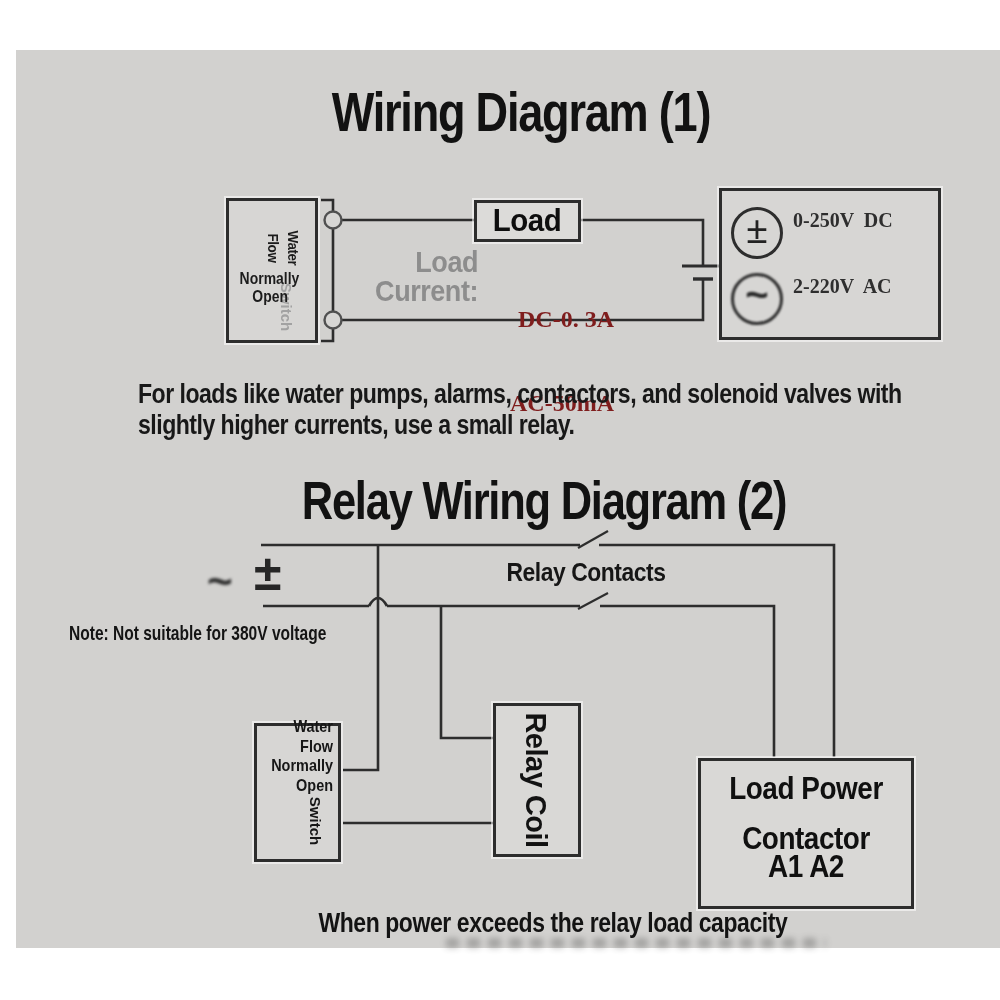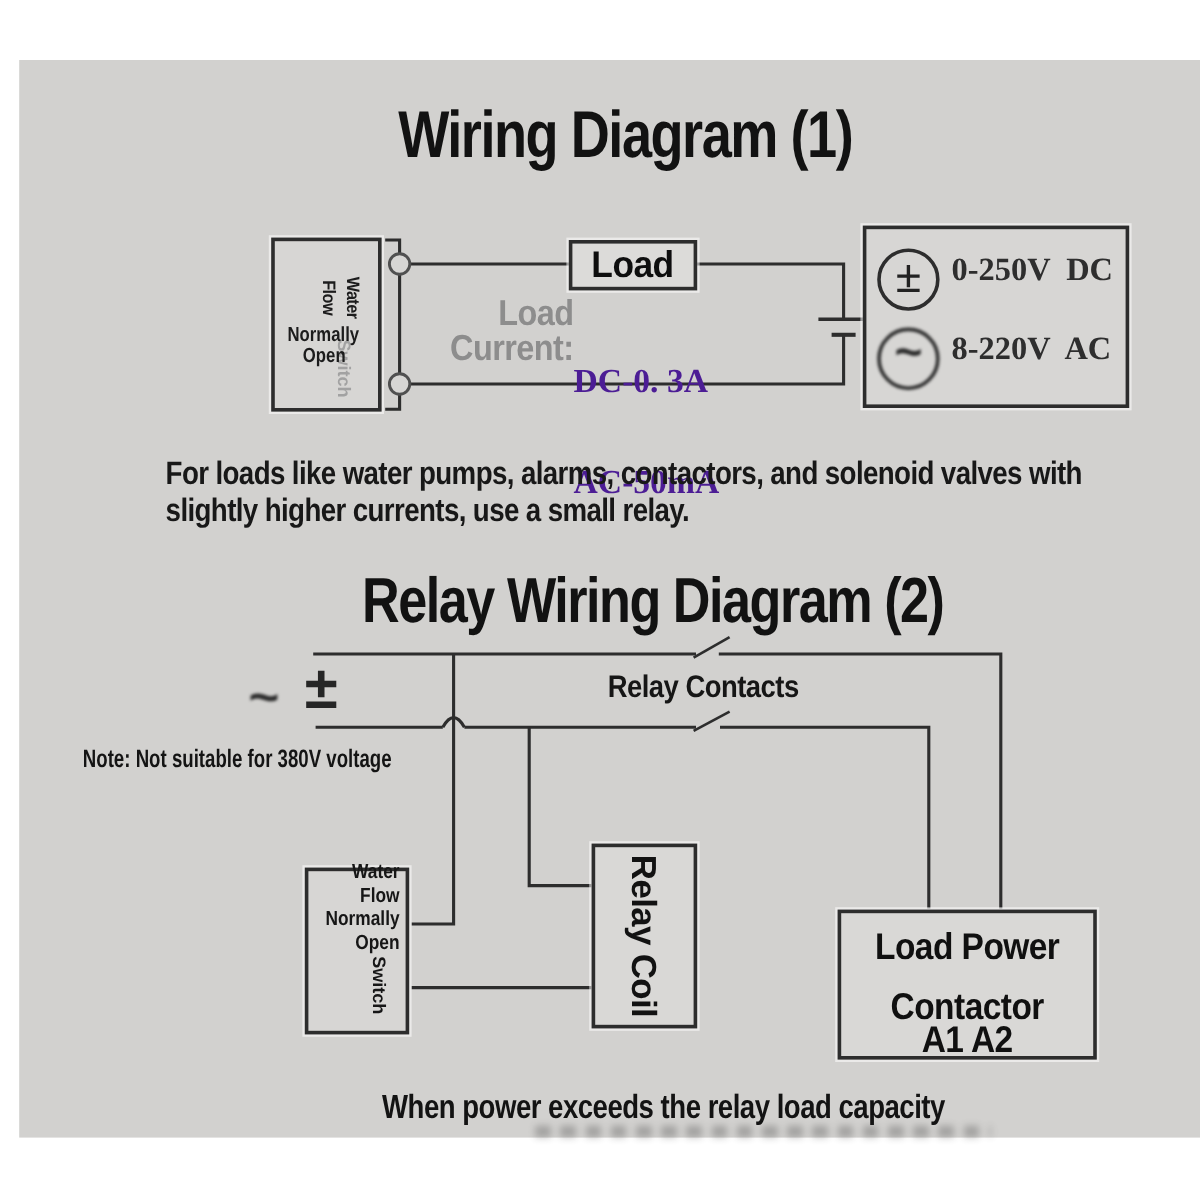--- a/index.html
+++ b/index.html
@@ -26,33 +26,33 @@
           transform-origin:left top; white-space:nowrap; }
 
   .load-box { left:458px; top:200px; width:107px; height:42px; background:#dcdbd9;
               display:flex; align-items:center; justify-content:center; }
   .load-box span { font-weight:bold; font-size:31px; color:#0e0e0e; letter-spacing:-0.5px;
                    transform:scaleX(0.95); }
 
   .load-current { left:330px; top:247px; width:132px; text-align:right;
                   font-weight:bold; font-size:30px; line-height:29px; color:#8d8d8d;
                   letter-spacing:-0.5px; transform:scaleX(0.9); transform-origin:right top; }
-  .ratings { left:462px; top:249px; width:136px; text-align:left;
-             font-family:"Liberation Serif", serif; font-weight:600; font-size:28px;
-             line-height:28px; color:#4c1d95; white-space:pre; }
+  .ratings { left:462px; top:249px; width:136px; text-align:right;
+             font-family:"Liberation Serif", serif; font-weight:600; font-size:24px;
+             line-height:28px; color:#7f1d1d; white-space:pre; }
 
   .power-box { left:703px; top:188px; width:222px; height:152px; }
   .pcirc { position:absolute; left:9px; width:52px; height:52px; border:3px solid #2d2d2d;
            border-radius:50%; display:flex; align-items:center; justify-content:center; }
   .pcirc.dc { top:16px; font-family:"Liberation Serif", serif; font-size:40px;
               font-weight:bold; color:#222; line-height:40px; padding-bottom:6px; }
   .pcirc.ac { top:82px; font-size:40px; font-weight:bold; color:#2a2a2a;
               filter:blur(1.2px); padding-bottom:10px; }
   .plabel { position:absolute; left:71px; font-family:"Liberation Serif", serif;
-            font-weight:600; font-size:27px; color:#2e2e2e; white-space:pre; }
+            font-weight:600; font-size:20px; color:#2e2e2e; white-space:pre; }
   .plabel.dc { top:18px; }
   .plabel.ac { top:84px; }
 
   .d1-switch { left:210px; top:198px; width:92px; height:145px; }
   .rot { position:absolute; transform:rotate(90deg); }
   .d1-waterflow { left:-4px; top:27px; width:116px; height:40px; line-height:20px;
                   text-align:center; font-weight:bold; font-size:15px; color:#1c1c1c;
                   letter-spacing:-0.5px; }
   .d1-waterflow span { display:block; transform:scaleX(0.9); }
   .d1-sw-gray { left:28px; top:98px; width:60px; height:16px; text-align:center;
@@ -78,21 +78,21 @@
                  transform:scaleX(0.85); transform-origin:right top; }
   .d2-sw-lines span { display:block; }
   .d2-sw-vert { left:27px; top:87px; width:64px; height:16px; text-align:center;
                 font-weight:bold; font-size:15px; color:#161616; }
 
   .coil-box { left:477px; top:703px; width:88px; height:154px; background:#d9d8d6; }
   .coil-label { left:-34px; top:59px; width:150px; height:30px; text-align:center;
                 font-weight:bold; font-size:29px; color:#121212; white-space:nowrap;
                 letter-spacing:-0.5px; }
 
-  .contactor { left:682px; top:758px; width:216px; height:125px; background:#d9d8d6;text-decoration:underline; }
+  .contactor { left:682px; top:758px; width:216px; height:151px; background:#d9d8d6;text-decoration:underline; }
   .contactor span { position:absolute; left:0; width:100%; text-align:center;
                     font-weight:bold; color:#101010; font-size:31px; letter-spacing:-0.5px;
                     transform:scaleX(0.9); }
   .c1 { top:10px; } .c2 { top:60px; } .c3 { top:88px; }
 
   .footer { left:0px; top:907px; width:1000px; padding-left:90px; text-align:center;
             font-weight:bold; font-size:28px; color:#131313; letter-spacing:-0.5px;
             transform:scaleX(0.82); }
   .ghost { left:430px; top:938px; width:380px; height:10px; opacity:0.4;
            background:repeating-linear-gradient(90deg, rgba(45,45,45,0.7) 0 13px,
@@ -153,21 +153,21 @@
   </div>
   <div class="abs ratings">
     <span style="display:block">DC-0. 3A</span>
     <span style="display:block">AC-50mA</span>
   </div>
 
   <div class="box power-box">
     <div class="pcirc dc">±</div>
     <div class="plabel dc">0-250V  DC</div>
     <div class="pcirc ac">~</div>
-    <div class="plabel ac">8-220V  AC</div>
+    <div class="plabel ac">2-220V  AC</div>
   </div>
 
   <div class="abs para">
     <span style="display:block">For loads like water pumps, alarms, contactors, and solenoid valves with</span>
     <span style="display:block">slightly higher currents, use a small relay.</span>
   </div>
 
   <div class="abs src-ac">~</div>
   <div class="abs src-dc">±</div>
 

